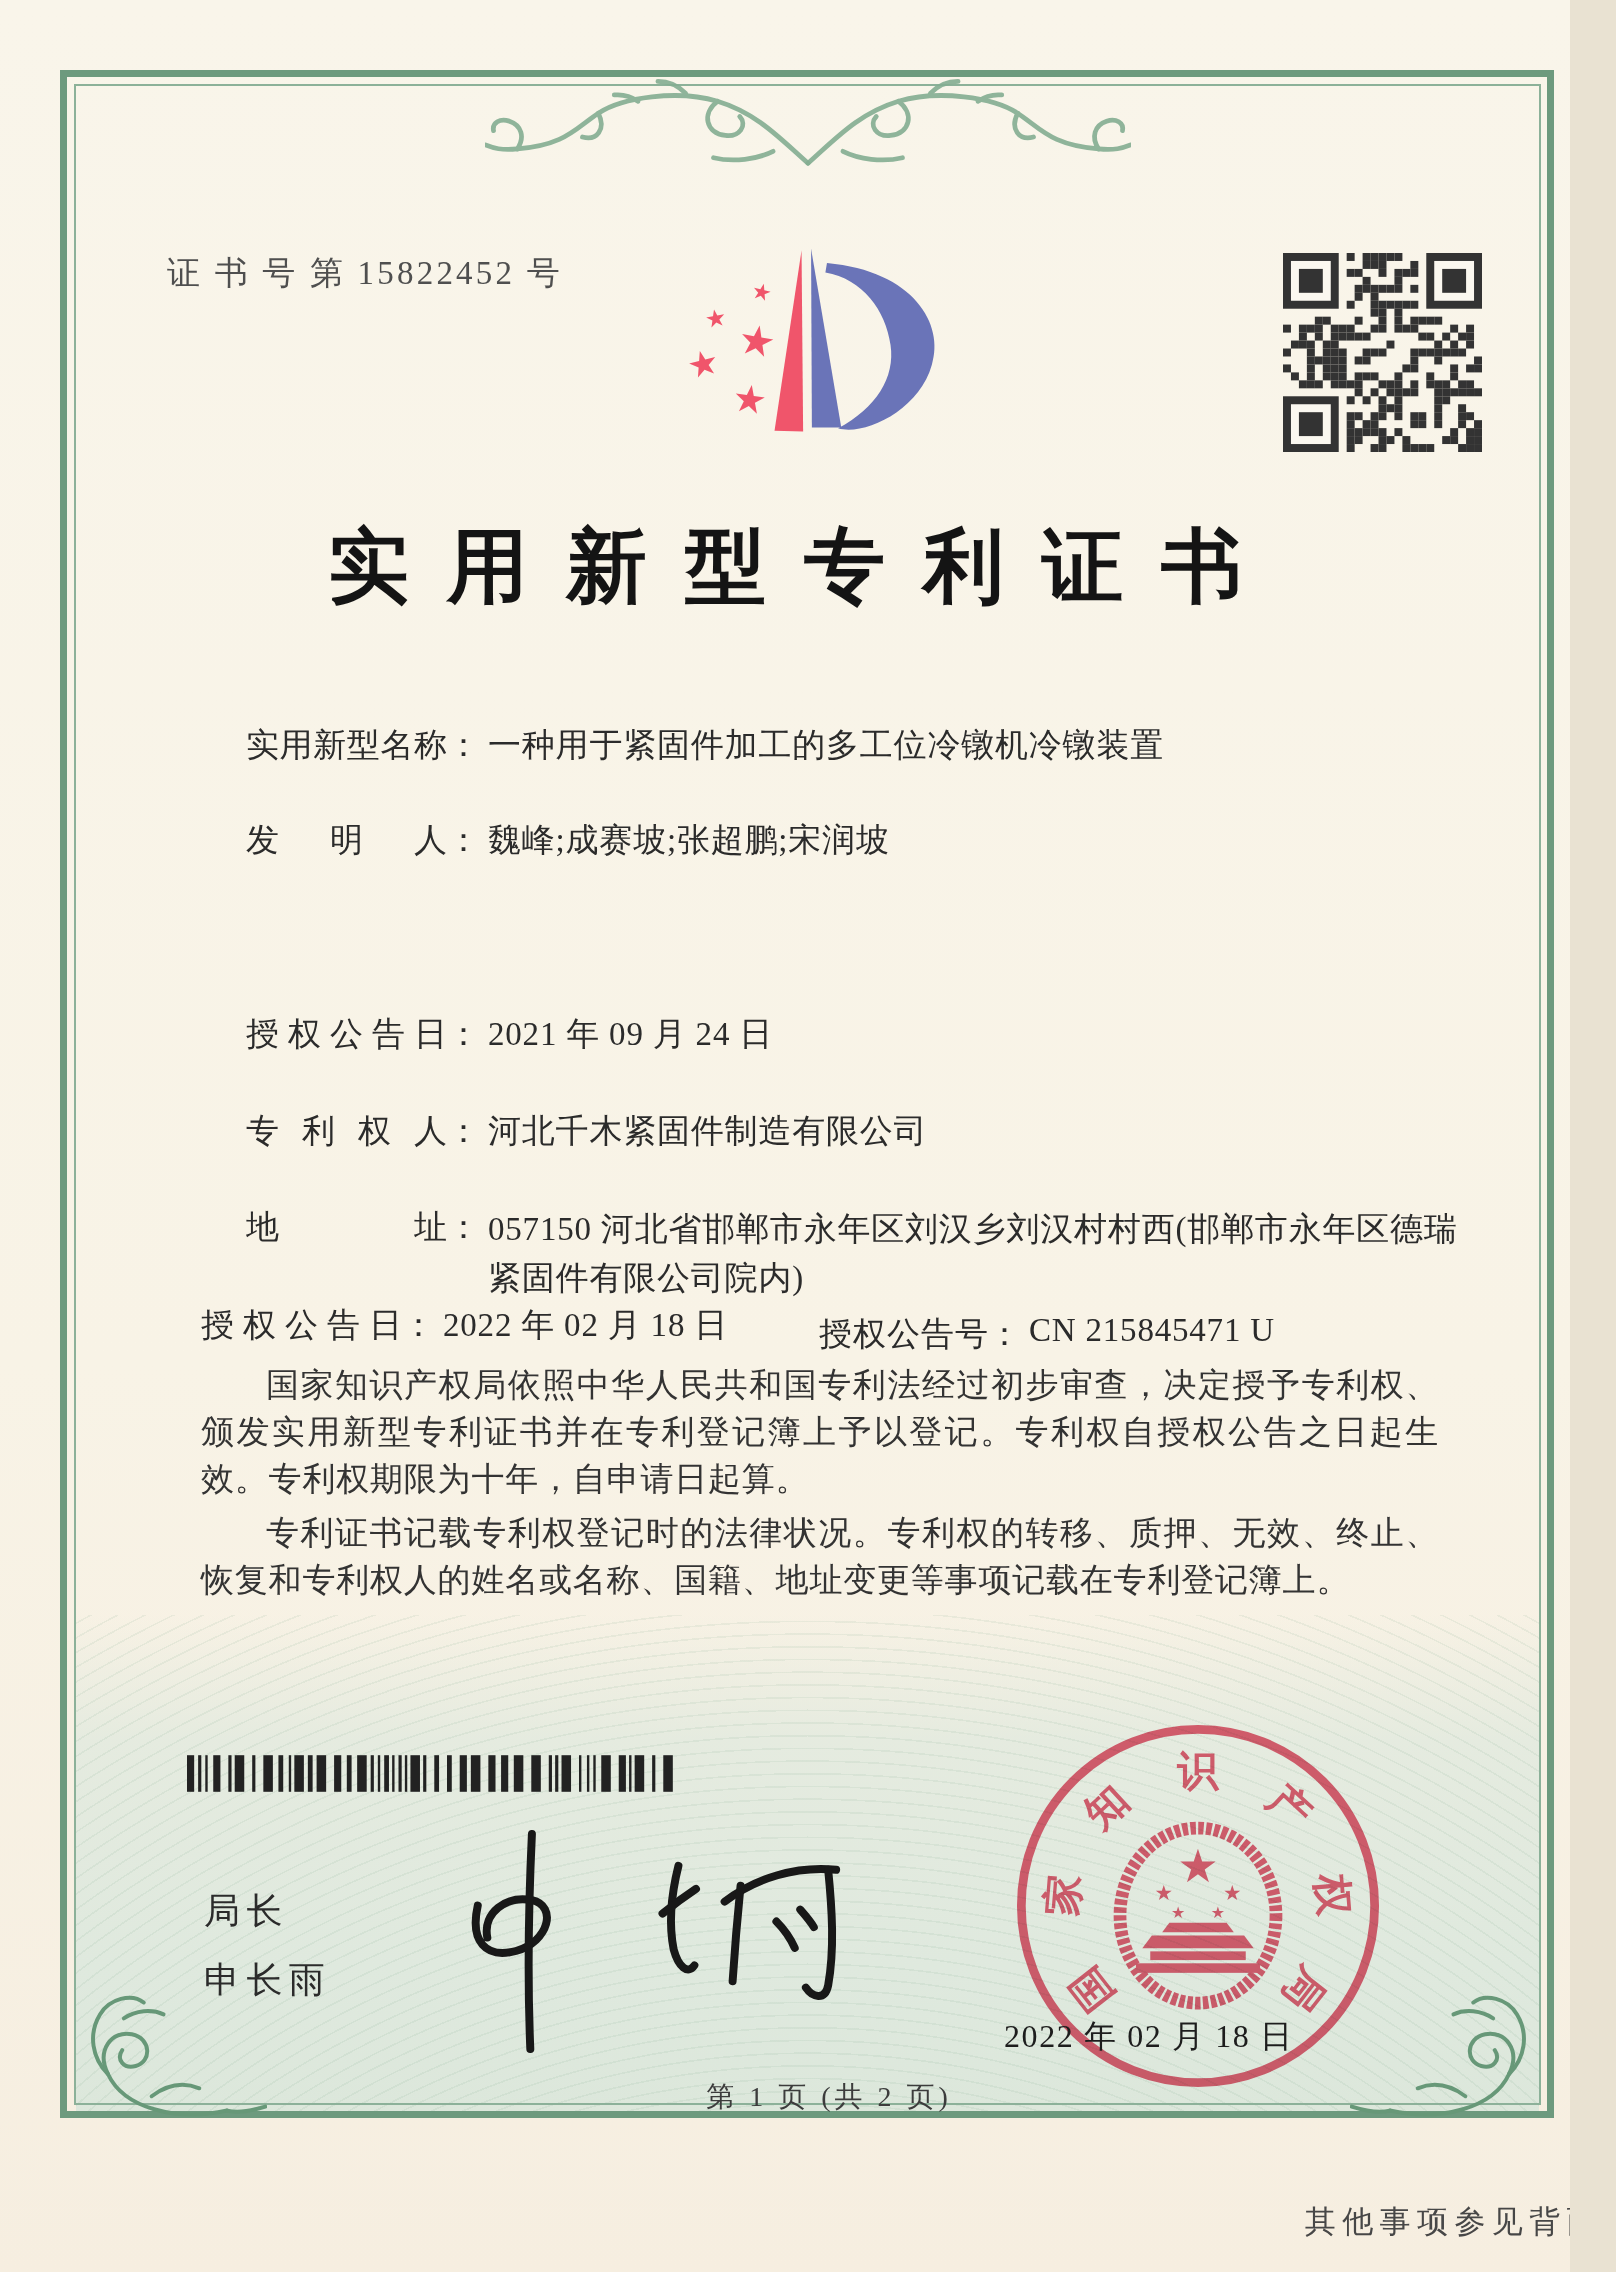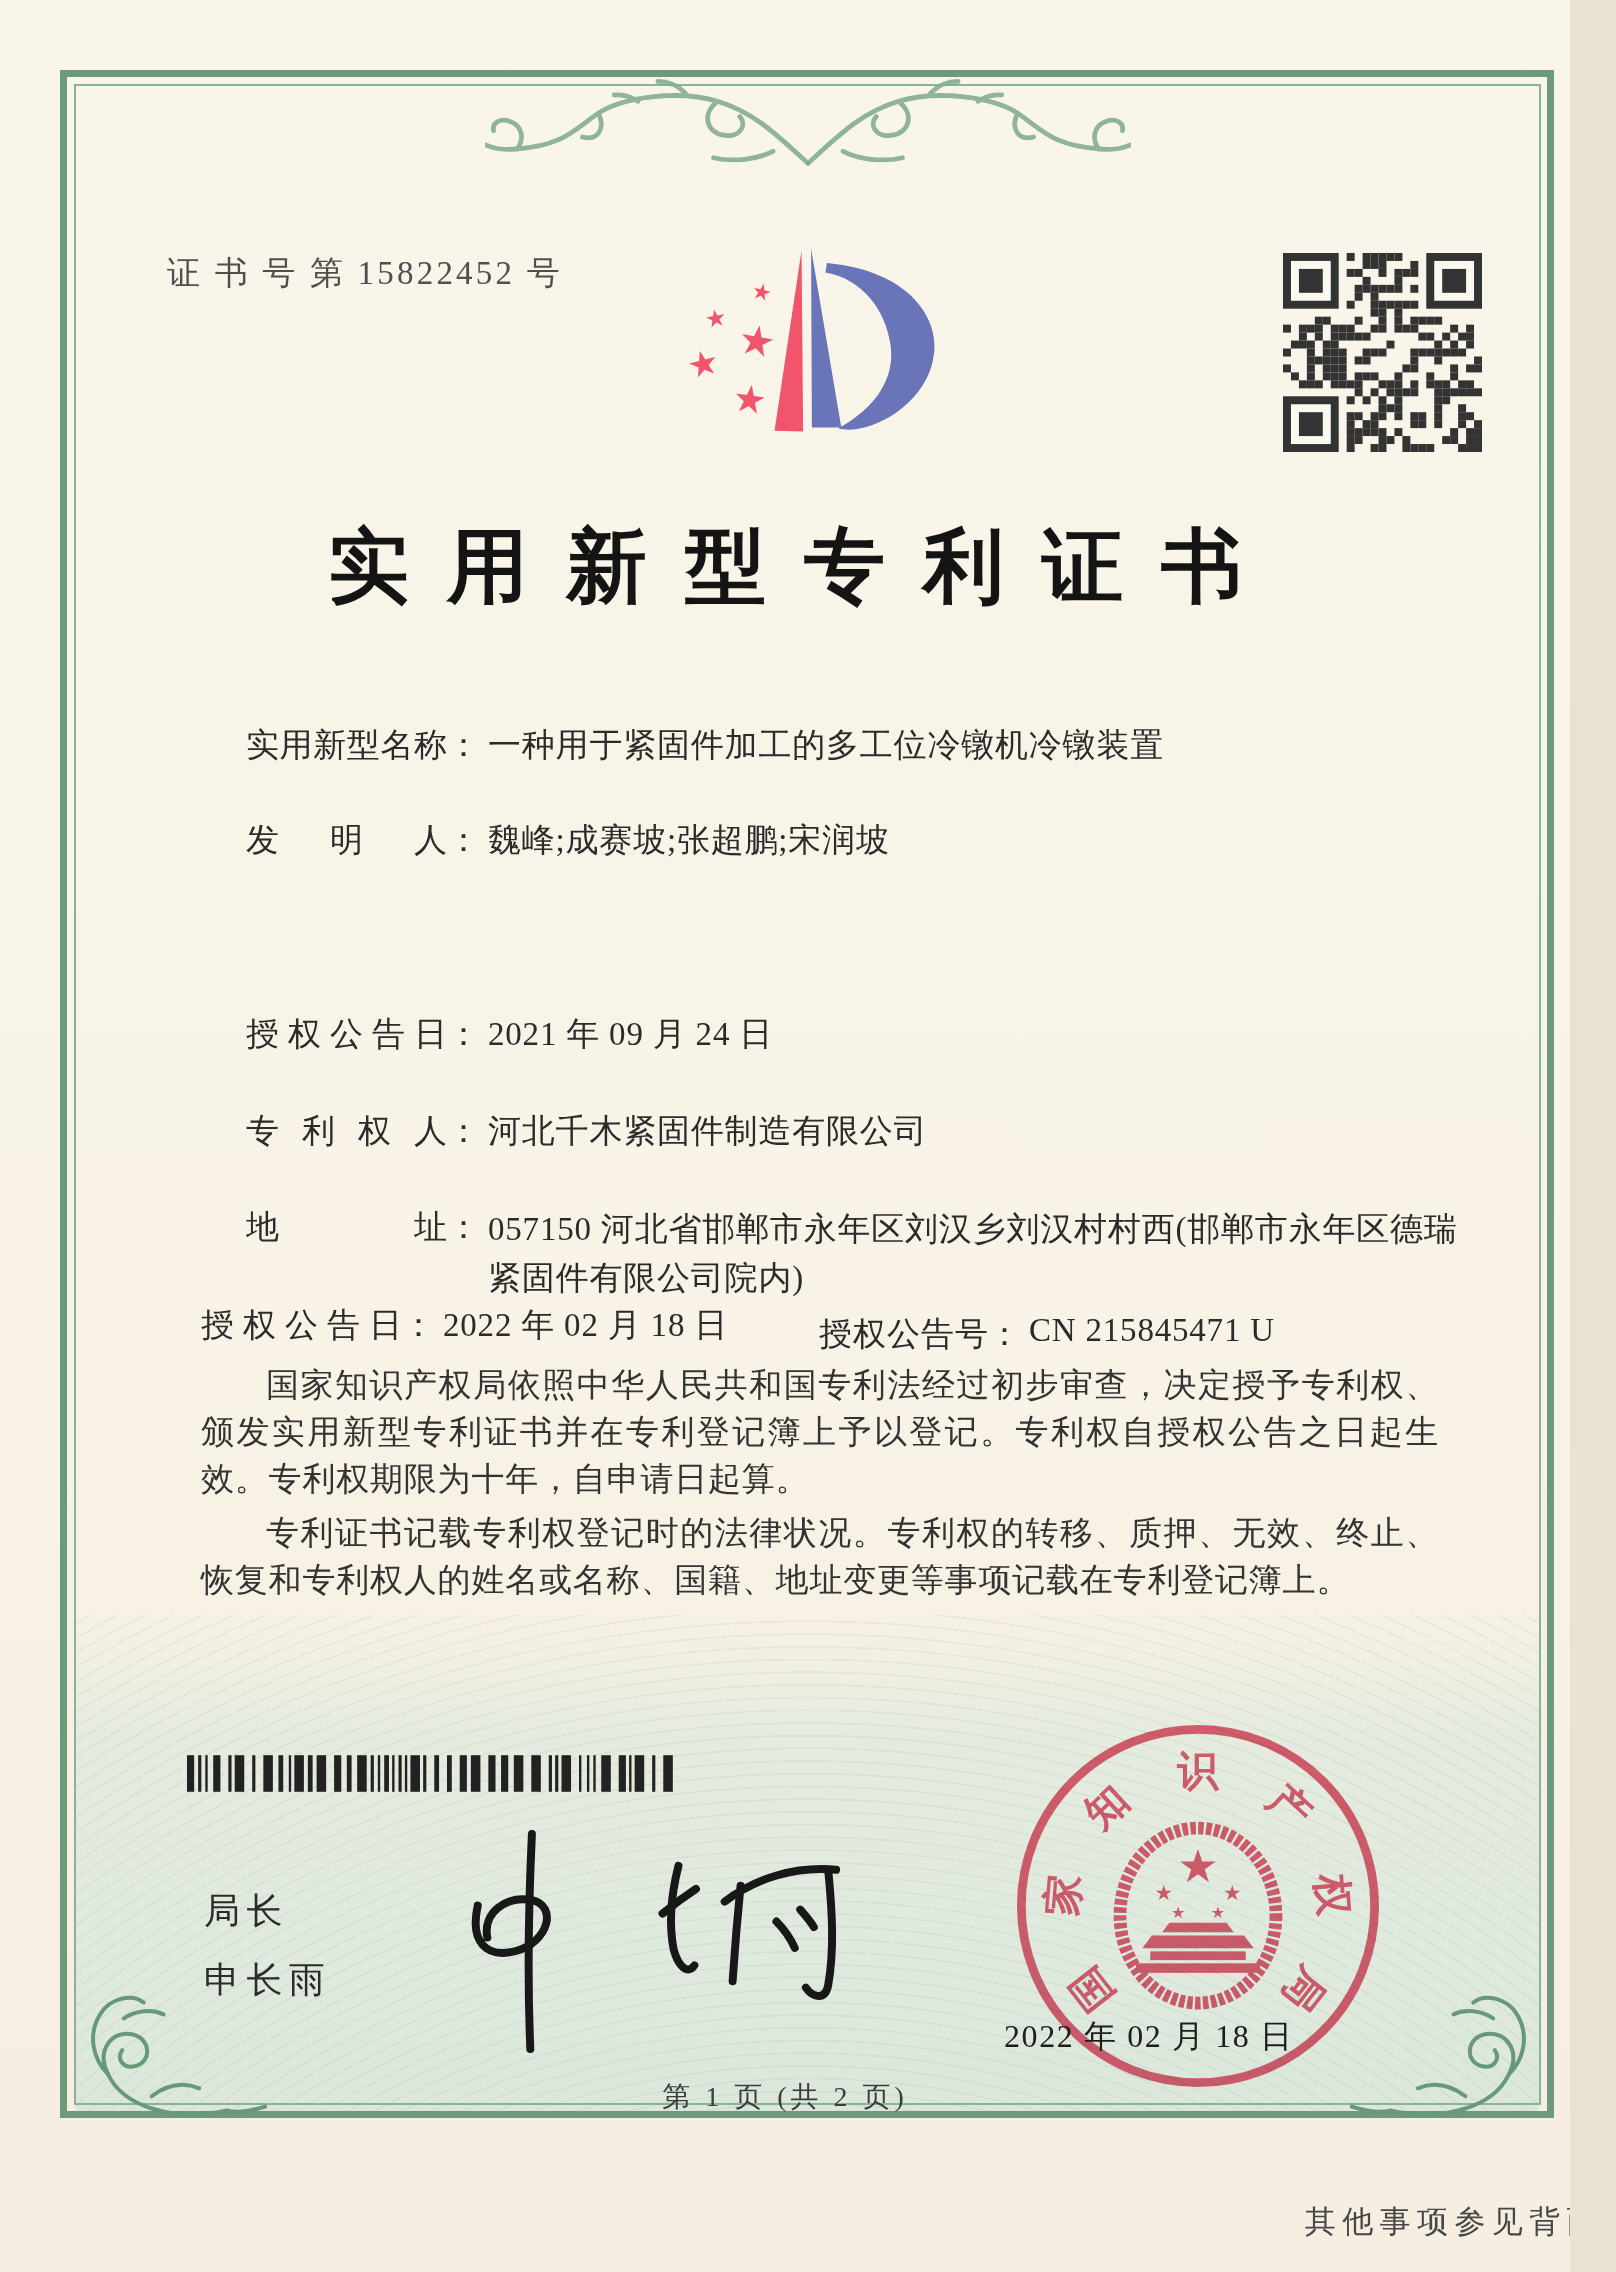--- a/index.html
+++ b/index.html
@@ -27,21 +27,21 @@
   .f-value{display:inline-block;vertical-align:top;letter-spacing:0.8px;}
   .f-value.wrap{white-space:normal;width:991px;line-height:49px;}
   .grant-row{left:201px;top:1303px;font-size:33px;z-index:3;white-space:nowrap;}
   .grant2{position:absolute;left:618px;top:9px;}
   .g2-label{display:inline-block;width:169px;text-align:justify;text-align-last:justify;vertical-align:top;}
   .para{left:201px;width:1238px;font-size:33px;line-height:47px;color:#333;z-index:3;margin:0;
     text-indent:65px;text-align:justify;letter-spacing:0.8px;}
   .director-title{left:204px;top:1887px;font-size:36px;letter-spacing:6.4px;z-index:3;}
   .director-name{left:204px;top:1956px;font-size:36px;letter-spacing:6.4px;z-index:3;}
   .seal-date{left:1004px;top:2015px;font-size:32px;letter-spacing:1.6px;color:#1d1d1d;z-index:5;}
-  .page-info{left:0;top:2078px;width:100%;text-align:center;font-size:28px;letter-spacing:4px;color:#3c3c3c;z-index:3;}
+  .page-info{left:0;top:2078px;width:100%;text-align:center;font-size:28px;letter-spacing:4px;color:#3c3c3c;z-index:3;padding-left:44px;}
   .back-note{left:0;top:2201px;width:100%;text-align:right;font-size:31px;letter-spacing:6.4px;color:#474747;z-index:3;padding-left:34px;}
   svg{display:block;}
   .z2{z-index:2;} .z3{z-index:3;} .z4{z-index:4;}
 </style>
 </head>
 <body>
 
 <div class="page">
 
   <div class="abs frame-outer"></div>

